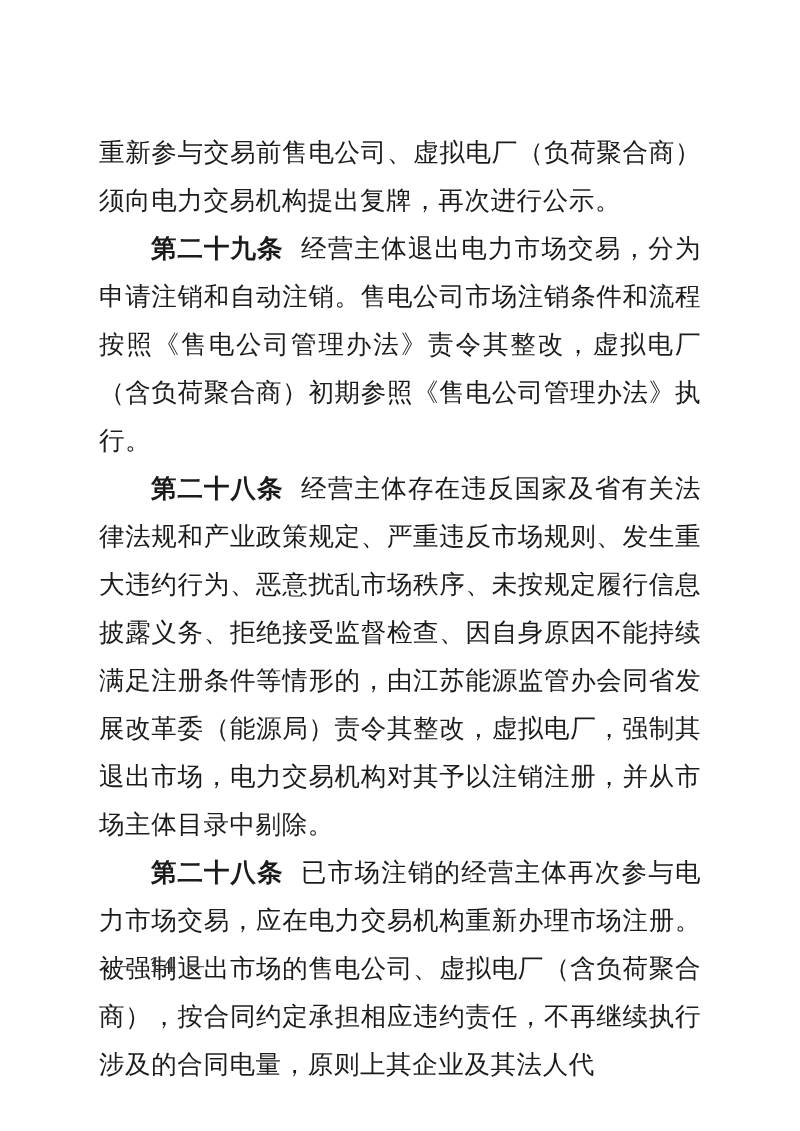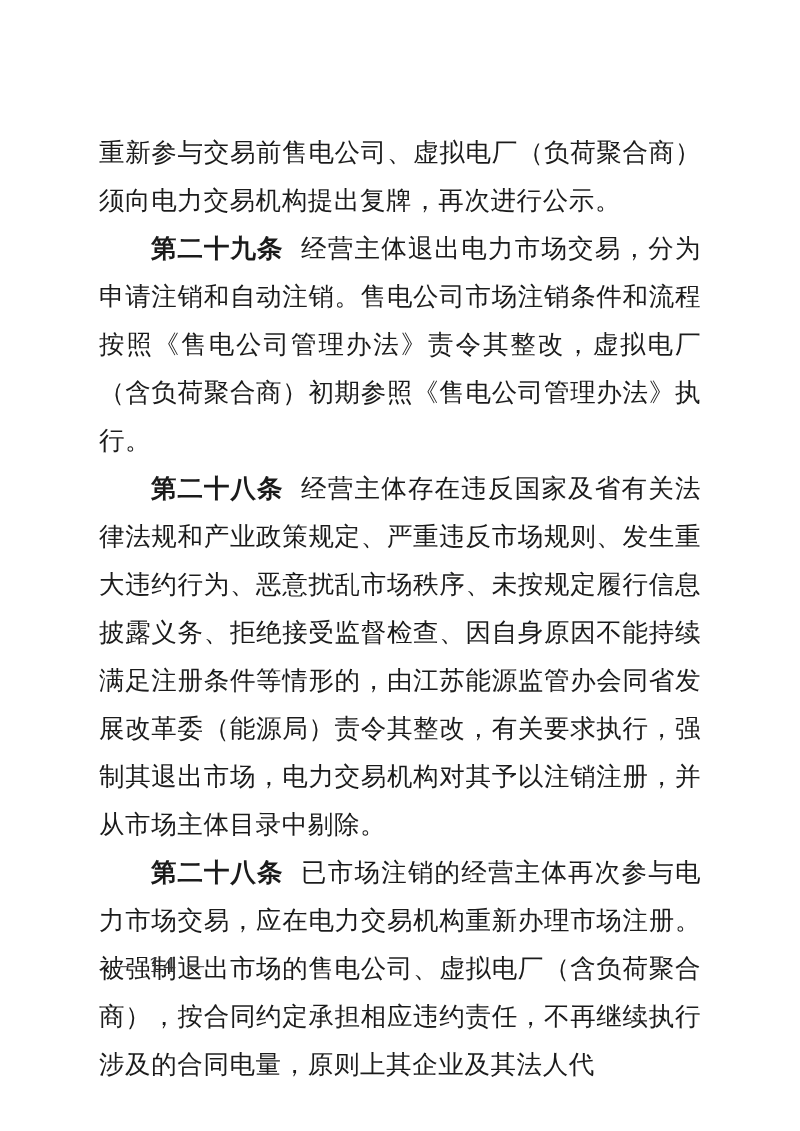--- a/index.html
+++ b/index.html
@@ -79,21 +79,21 @@
 <body>
 
 <div class="page">
 
   <div class="page-body">
 
     <p class="para"><span>重新参与交易前售电公司、虚拟电厂（负荷聚合商）须向电力交易机构提出复牌，再次进行公示。</span></p>
 
     <p class="para indent"><span class="art-label">第二十九条</span><span class="art-gap"></span><span>经营主体退出电力市场交易，分为申请注销和自动注销。售电公司市场注销条件和流程按照《售电公司管理办法》责令其整改，虚拟电厂（含负荷聚合商）初期参照《售电公司管理办法》执行。</span></p>
 
-    <p class="para indent"><span class="art-label">第二十八条</span><span class="art-gap"></span><span>经营主体存在违反国家及省有关法律法规和产业政策规定、严重违反市场规则、发生重大违约行为、恶意扰乱市场秩序、未按规定履行信息披露义务、拒绝接受监督检查、因自身原因不能持续满足注册条件等情形的，由江苏能源监管办会同省发展改革委（能源局）责令其整改，有关要求执行，强制其退出市场，电力交易机构对其予以注销注册，并从市场主体目录中剔除。</span></p>
+    <p class="para indent"><span class="art-label">第二十八条</span><span class="art-gap"></span><span>经营主体存在违反国家及省有关法律法规和产业政策规定、严重违反市场规则、发生重大违约行为、恶意扰乱市场秩序、未按规定履行信息披露义务、拒绝接受监督检查、因自身原因不能持续满足注册条件等情形的，由江苏能源监管办会同省发展改革委（能源局）责令其整改，虚拟电厂，强制其退出市场，电力交易机构对其予以注销注册，并从市场主体目录中剔除。</span></p>
 
 
     <p class="para indent"><span class="art-label">第二十八条</span><span class="art-gap"></span><span>已市场注销的经营主体再次参与电力市场交易，应在电力交易机构重新办理市场注册。被强制退出市场的售电公司、虚拟电厂（含负荷聚合商），按合同约定承担相应违约责任，不再继续执行涉及的合同电量，原则上其企业及其法人代</span></p>
 
   </div>
 
   <div class="page-number"><span class="pn-dash">—</span>&nbsp;<span>14</span>&nbsp;<span class="pn-dash">—</span></div>
 
 </div>
 

